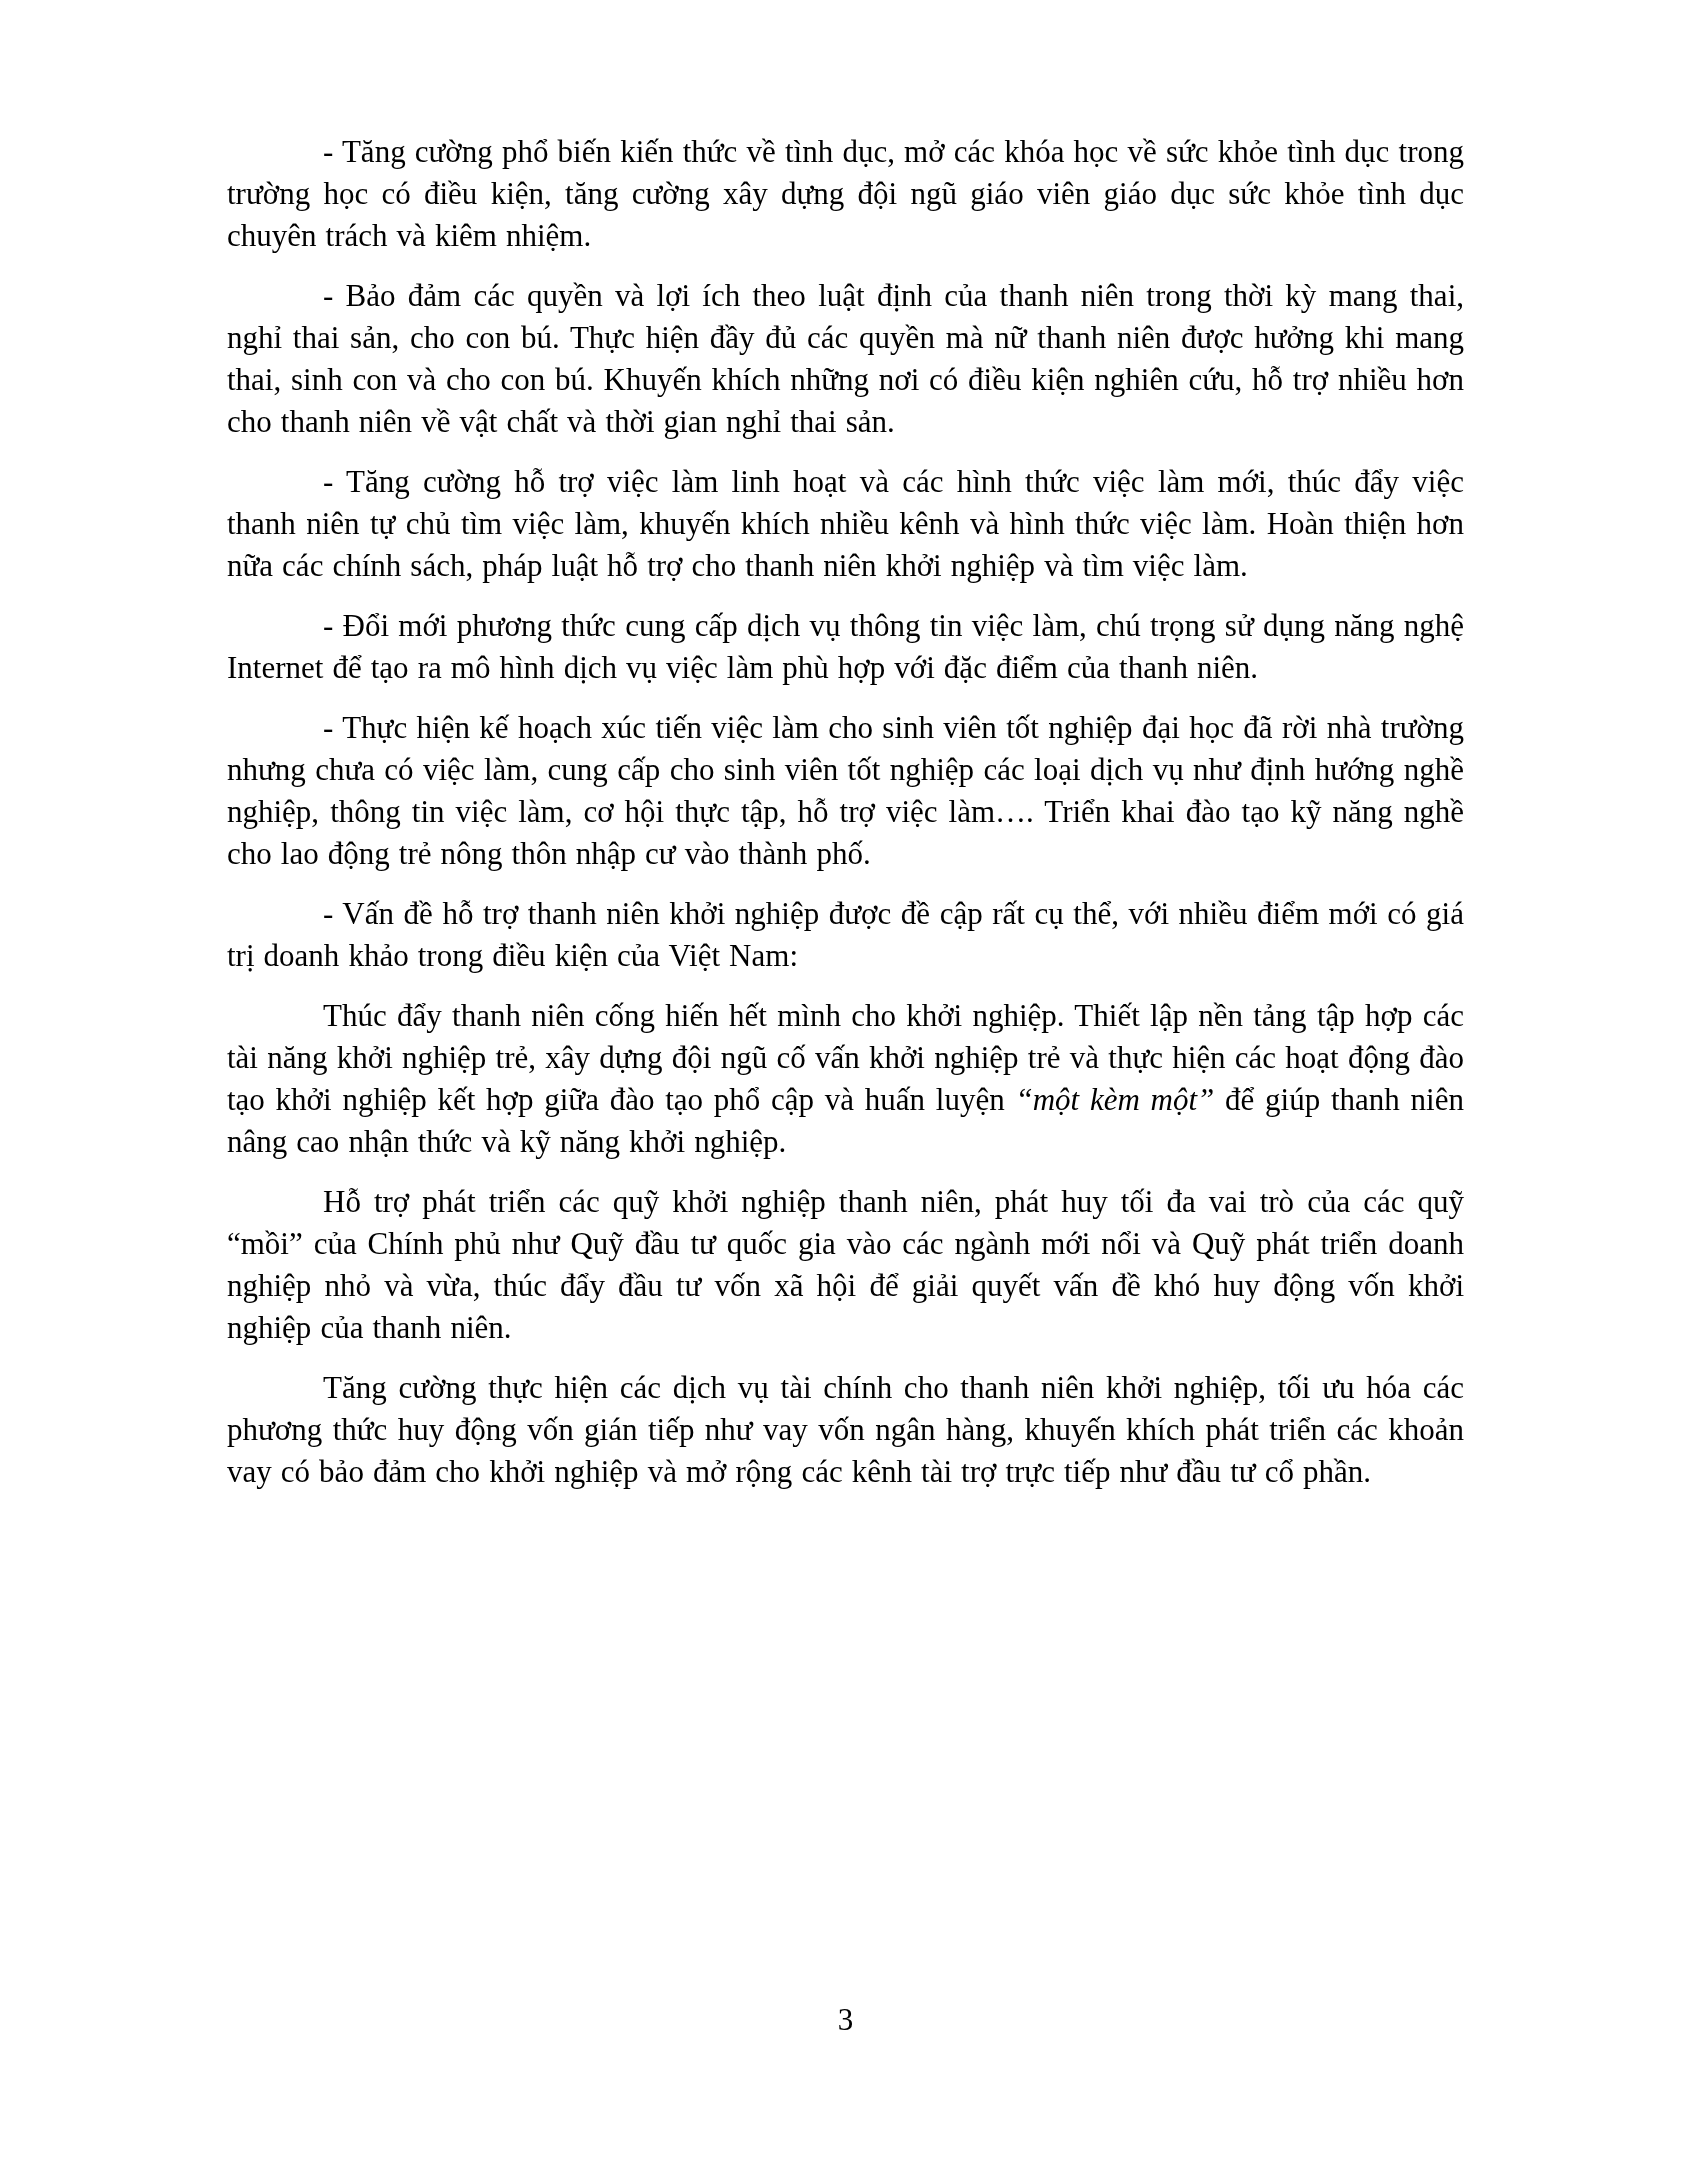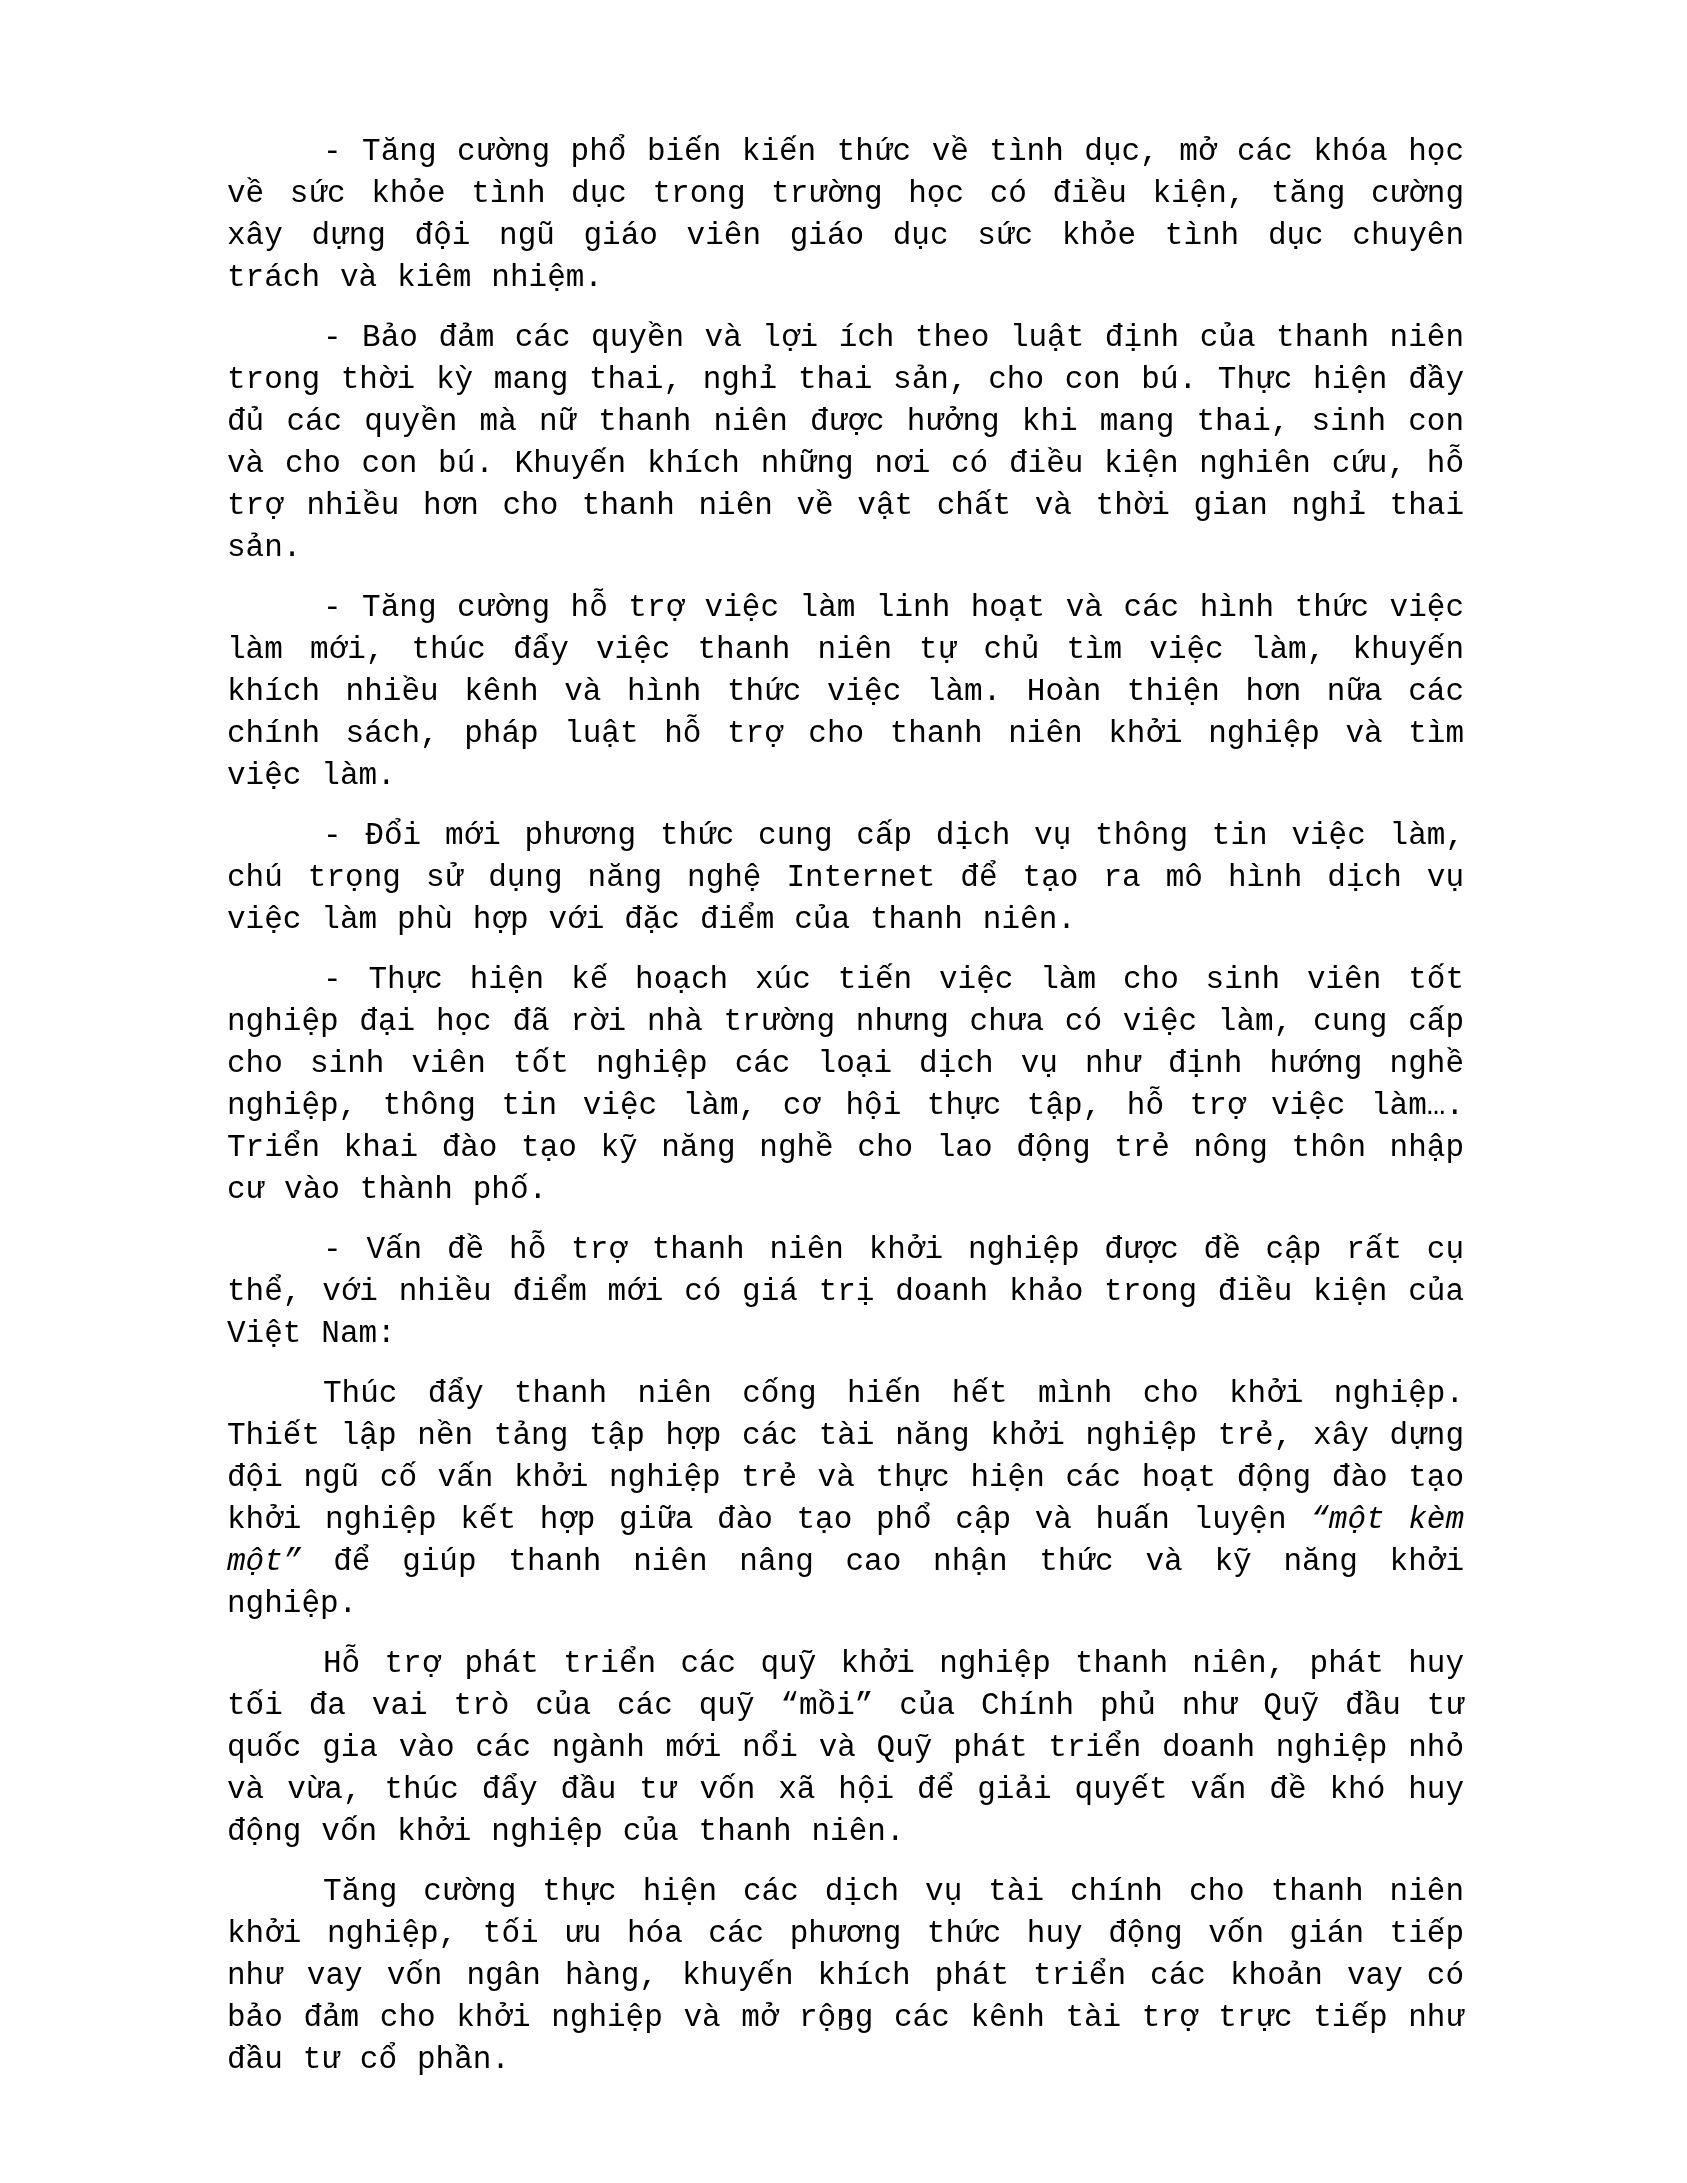--- a/index.html
+++ b/index.html
@@ -20,21 +20,20 @@
     width: 1687px;
     height: 2183px;
     background: #ffffff;
     overflow: hidden;
   }
   .content {
     position: absolute;
     top: 131px;
     left: 227px;
     width: 1237px;
-    font-family: Liberation Mono, monospace;
   }
   p.para {
     margin: 0 0 18px 0;
     font-size: 31px;
     line-height: 42px;
     text-align: justify;
     text-indent: 96px;
     letter-spacing: 0px;
     word-spacing: 1.3px;
   }

